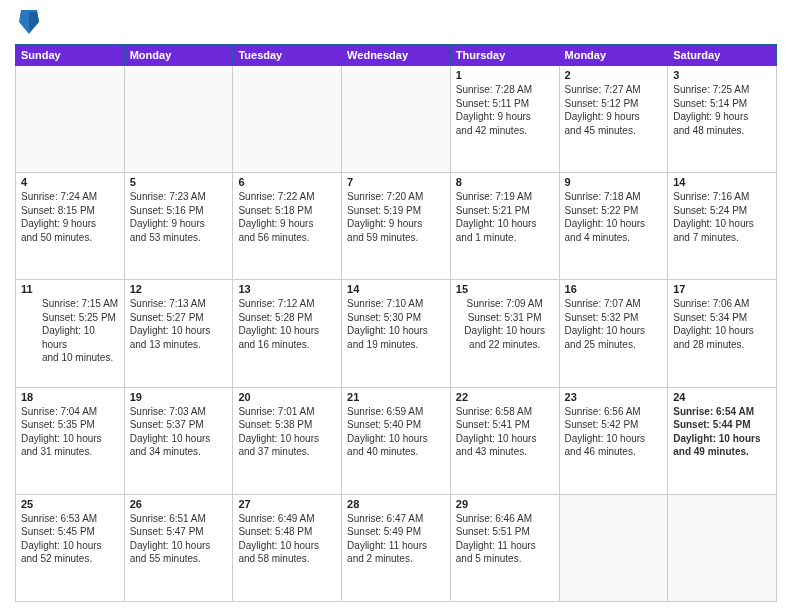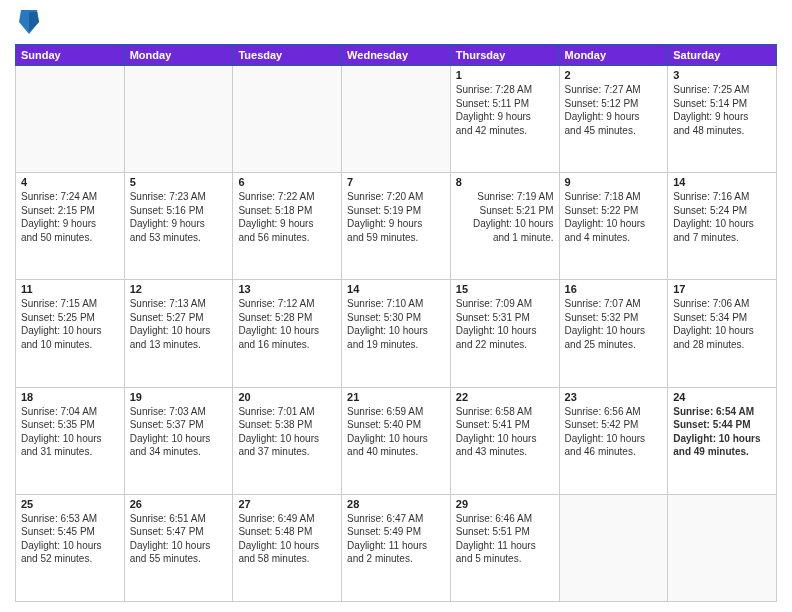--- a/index.html
+++ b/index.html
@@ -153,21 +153,21 @@
             <div class="day-info" style="white-space: pre-line;">Sunrise: 7:25 AM
 Sunset: 5:14 PM
 Daylight: 9 hours
 and 48 minutes.</div>
           </td>
         </tr>
         <tr>
           <td>
             <span class="day-number">4</span>
             <div class="day-info" style="white-space: pre-line;">Sunrise: 7:24 AM
-Sunset: 2:15 PM
+Sunset: 8:15 PM
 Daylight: 9 hours
 and 50 minutes.</div>
           </td>
           <td>
             <span class="day-number">5</span>
             <div class="day-info" style="white-space: pre-line;">Sunrise: 7:23 AM
 Sunset: 5:16 PM
 Daylight: 9 hours
 and 53 minutes.</div>
           </td>
@@ -180,21 +180,21 @@
           </td>
           <td>
             <span class="day-number">7</span>
             <div class="day-info" style="white-space: pre-line;">Sunrise: 7:20 AM
 Sunset: 5:19 PM
 Daylight: 9 hours
 and 59 minutes.</div>
           </td>
           <td>
             <span class="day-number">8</span>
-            <div class="day-info" style="white-space: pre-line; text-align: right;">Sunrise: 7:19 AM
+            <div class="day-info" style="white-space: pre-line;">Sunrise: 7:19 AM
 Sunset: 5:21 PM
 Daylight: 10 hours
 and 1 minute.</div>
           </td>
           <td>
             <span class="day-number">9</span>
             <div class="day-info" style="white-space: pre-line;">Sunrise: 7:18 AM
 Sunset: 5:22 PM
 Daylight: 10 hours
 and 4 minutes.</div>
@@ -203,21 +203,21 @@
             <span class="day-number">14</span>
             <div class="day-info" style="white-space: pre-line;">Sunrise: 7:16 AM
 Sunset: 5:24 PM
 Daylight: 10 hours
 and 7 minutes.</div>
           </td>
         </tr>
         <tr>
           <td>
             <span class="day-number">11</span>
-            <div class="day-info" style="white-space: pre-line;">Sunrise: 7:15 AM
+            <div class="day-info" style="white-space: pre-line; margin-left: 21px;">Sunrise: 7:15 AM
 Sunset: 5:25 PM
 Daylight: 10 hours
 and 10 minutes.</div>
           </td>
           <td>
             <span class="day-number">12</span>
             <div class="day-info" style="white-space: pre-line;">Sunrise: 7:13 AM
 Sunset: 5:27 PM
 Daylight: 10 hours
 and 13 minutes.</div>
@@ -231,21 +231,21 @@
           </td>
           <td>
             <span class="day-number">14</span>
             <div class="day-info" style="white-space: pre-line;">Sunrise: 7:10 AM
 Sunset: 5:30 PM
 Daylight: 10 hours
 and 19 minutes.</div>
           </td>
           <td>
             <span class="day-number">15</span>
-            <div class="day-info" style="white-space: pre-line;">Sunrise: 7:09 AM
+            <div class="day-info" style="white-space: pre-line; text-align: center;">Sunrise: 7:09 AM
 Sunset: 5:31 PM
 Daylight: 10 hours
 and 22 minutes.</div>
           </td>
           <td>
             <span class="day-number">16</span>
             <div class="day-info" style="white-space: pre-line;">Sunrise: 7:07 AM
 Sunset: 5:32 PM
 Daylight: 10 hours
 and 25 minutes.</div>

